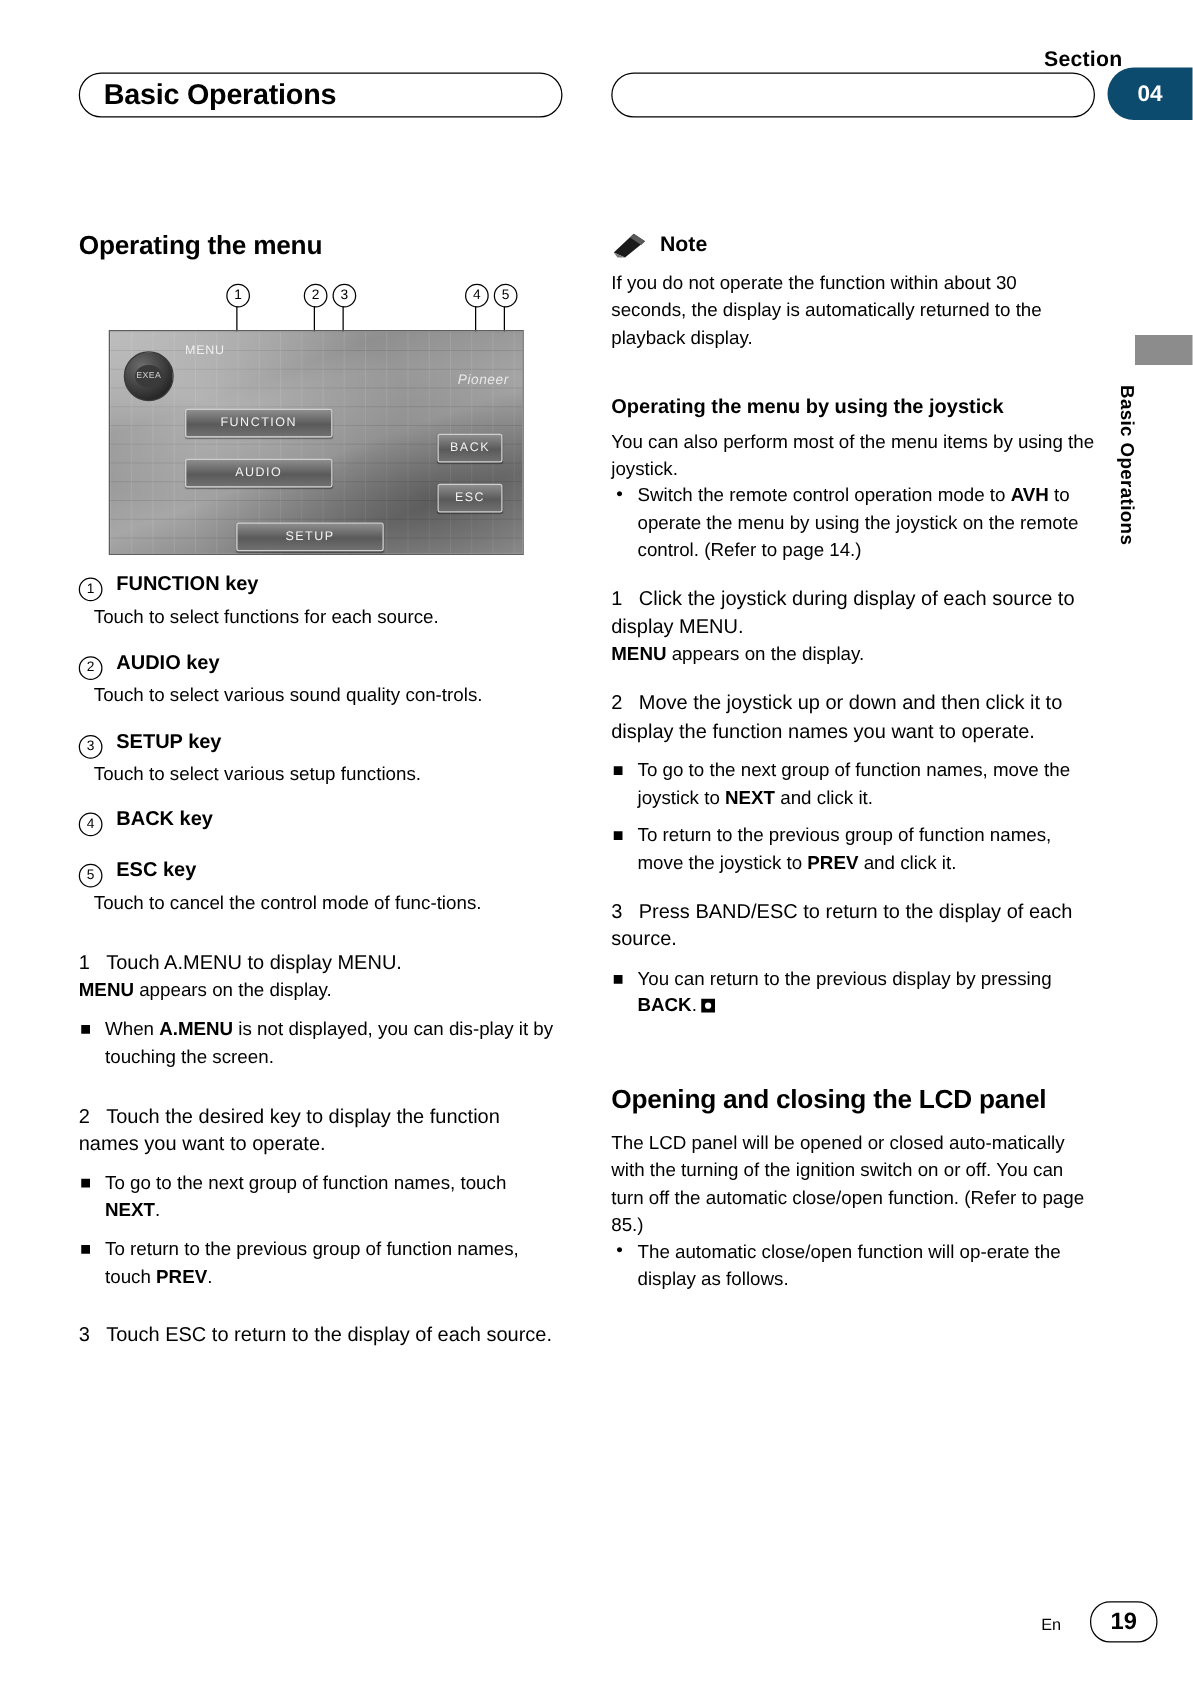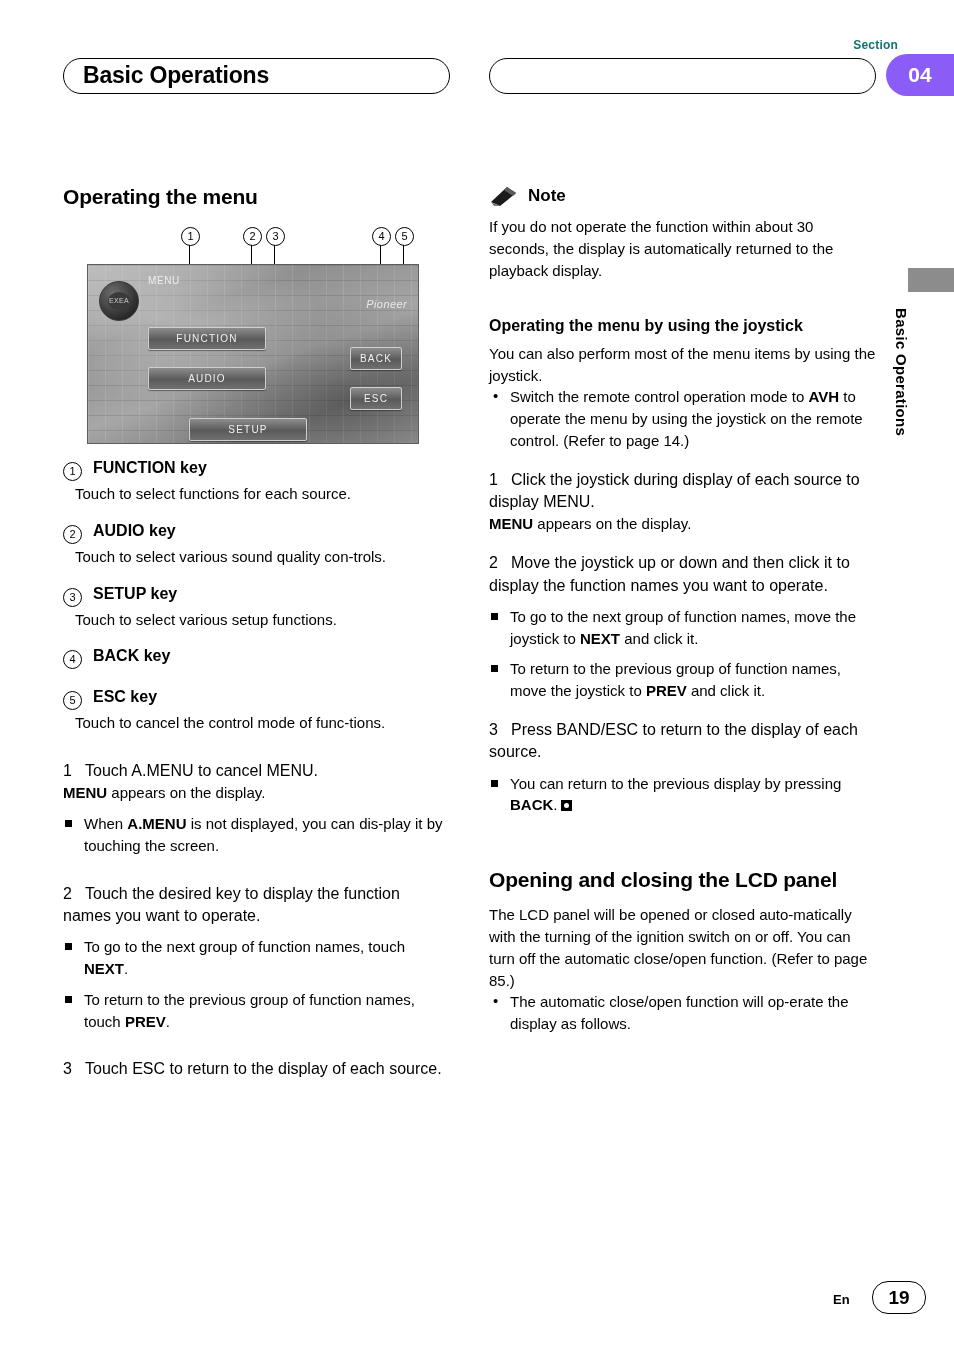--- a/index.html
+++ b/index.html
@@ -20,38 +20,38 @@
     left: 0; top: 0;
     width: 954px;
     height: 1352px;
   }
 
   
   .section-label {
     position: absolute;
     right: 56px;
     top: 38px;
-    font-size: 12px;
+    font-size: 17px;
     font-weight: bold;
     letter-spacing: 0.2px;
-    color: #0f766e;
+    color: #000000;
   }
   .section-badge {
     position: absolute;
     right: 0px;
     top: 54px;
     width: 68px;
     height: 42px;
-    background: #8b5cf6;
+    background: #0c4a6e;
     color: #ffffff;
     border-radius: 21px 0 0 21px;
     display: flex;
     align-items: center;
     justify-content: center;
-    font-size: 21px;
+    font-size: 18px;
     font-weight: bold;
   }
   .header-pill {
     position: absolute;
     height: 36px;
     border: 1.6px solid #000;
     border-radius: 18px;
     box-sizing: border-box;
   }
   .header-pill.left {
@@ -345,21 +345,21 @@
   }
   .btn.wide { left: 60px; width: 116px; }
   .btn.small { right: 16px; width: 50px; }
 
   
   .footer-en {
     position: absolute;
     left: 833px;
     top: 1292px;
     font-size: 13px;
-    font-weight: bold;
+    font-weight: normal;
   }
   .footer-page {
     position: absolute;
     left: 872px;
     top: 1281px;
     width: 52px;
     height: 31px;
     border: 1.6px solid #000;
     border-radius: 16px;
     display: flex;
@@ -463,21 +463,21 @@
       <div class="item">
         <div class="circ">5</div>
         <div class="item-label">ESC key</div>
       </div>
       <p class="item-body">Touch to cancel the control mode of func-tions.</p>
     </div>
 
     <div class="gap-l"></div>
 
     <div>
-      <p class="step-head"><span class="step-num">1</span><span>Touch A.MENU to cancel MENU.</span></p>
+      <p class="step-head"><span class="step-num">1</span><span>Touch A.MENU to display MENU.</span></p>
       <p><span class="b">MENU</span><span> appears on the display.</span></p>
       <div class="gap-s"></div>
       <p class="bullet-sq"><span>When </span><span class="b">A.MENU</span><span> is not displayed, you can dis-play it by touching the screen.</span></p>
     </div>
 
     <div class="gap-l"></div>
 
     <div>
       <p class="step-head"><span class="step-num">2</span><span>Touch the desired key to display the function names you want to operate.</span></p>
       <div class="gap-s"></div>

